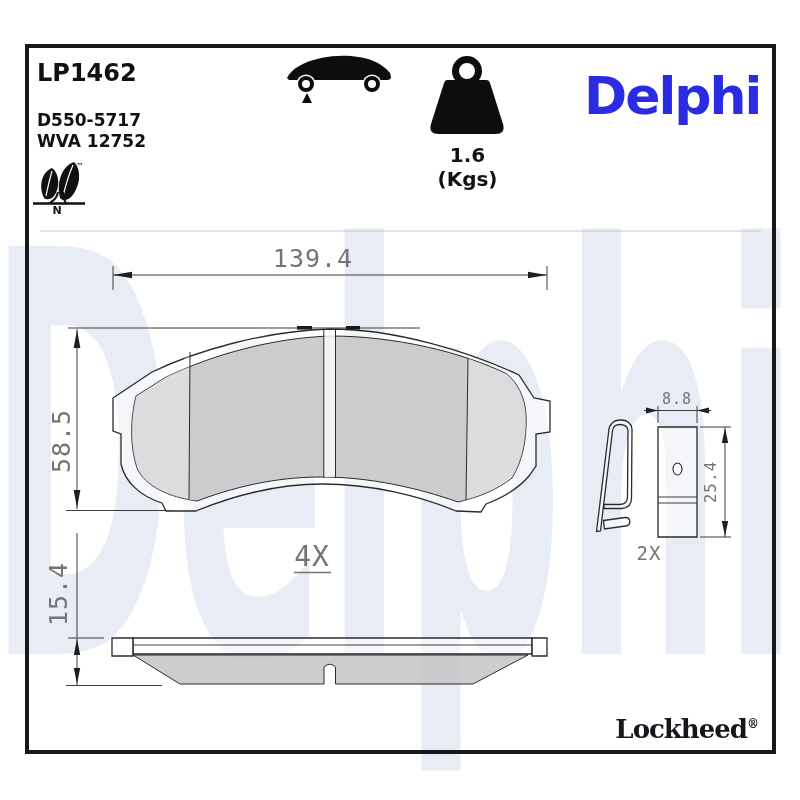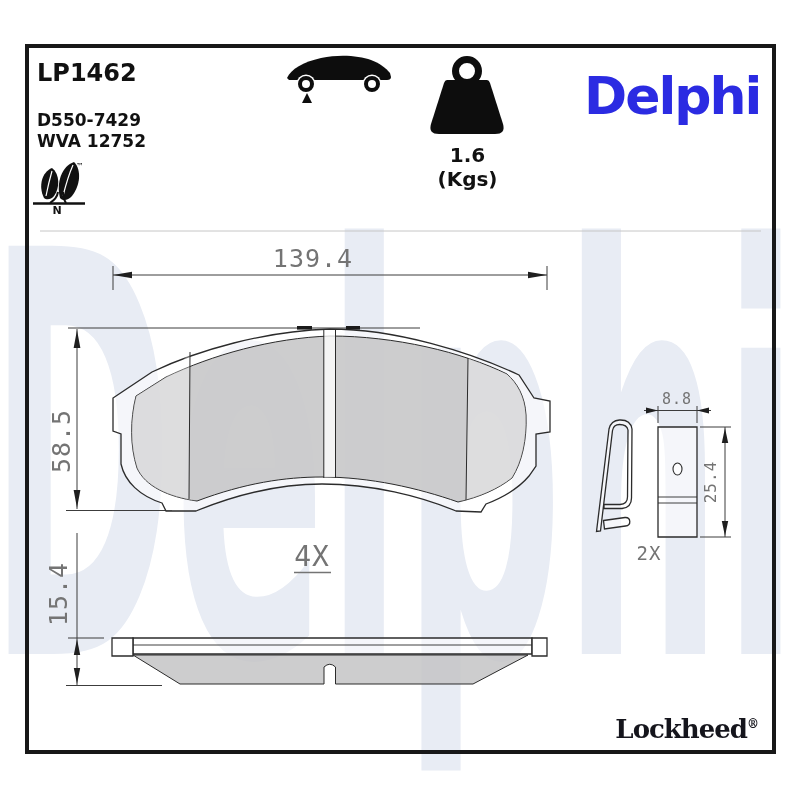--- a/index.html
+++ b/index.html
@@ -149,21 +149,21 @@
         <polygon class="arrow" points="725,428 721.8,443 728.2,443"></polygon>
         <polygon class="arrow" points="725,536 721.8,521 728.2,521"></polygon>
         <text class="dim" x="716" y="482" font-size="16" text-anchor="middle" transform="rotate(-90 716 482)">25.4</text>
       </g>
 
       <text class="dim dim-md" x="649" y="560" text-anchor="middle">2X</text>
     </g>
   </svg>
 
   <div class="hdr pn">LP1462</div>
-  <div class="hdr ref" style="top:110px;">D550-7429</div>
+  <div class="hdr ref" style="top:110px;">D550-5717</div>
   <div class="hdr ref" style="top:131px;">WVA 12752</div>
 
   <div class="icon-box" style="left:30px;top:158px;">
     <svg width="60" height="60" viewBox="0 0 60 60">
       <path d="M14,40 C8,28 12,14 22,10 C30,16 30,30 24,38 C21,42 16,42 14,40 Z" fill="#111"></path>
       <path d="M16,38 C18,28 20,20 22,13" stroke="#fff" stroke-width="1.2" fill="none"></path>
       <path d="M30,40 C26,24 32,8 44,4 C52,12 50,28 42,38 C38,43 32,43 30,40 Z" fill="#111"></path>
       <path d="M33,38 C36,26 39,16 43,7" stroke="#fff" stroke-width="1.2" fill="none"></path>
       <path d="M20,45 C24,42 27,40 28,34" stroke="#111" stroke-width="2" fill="none"></path>
       <path d="M36,45 C34,42 33,39 33,34" stroke="#111" stroke-width="2" fill="none"></path>

